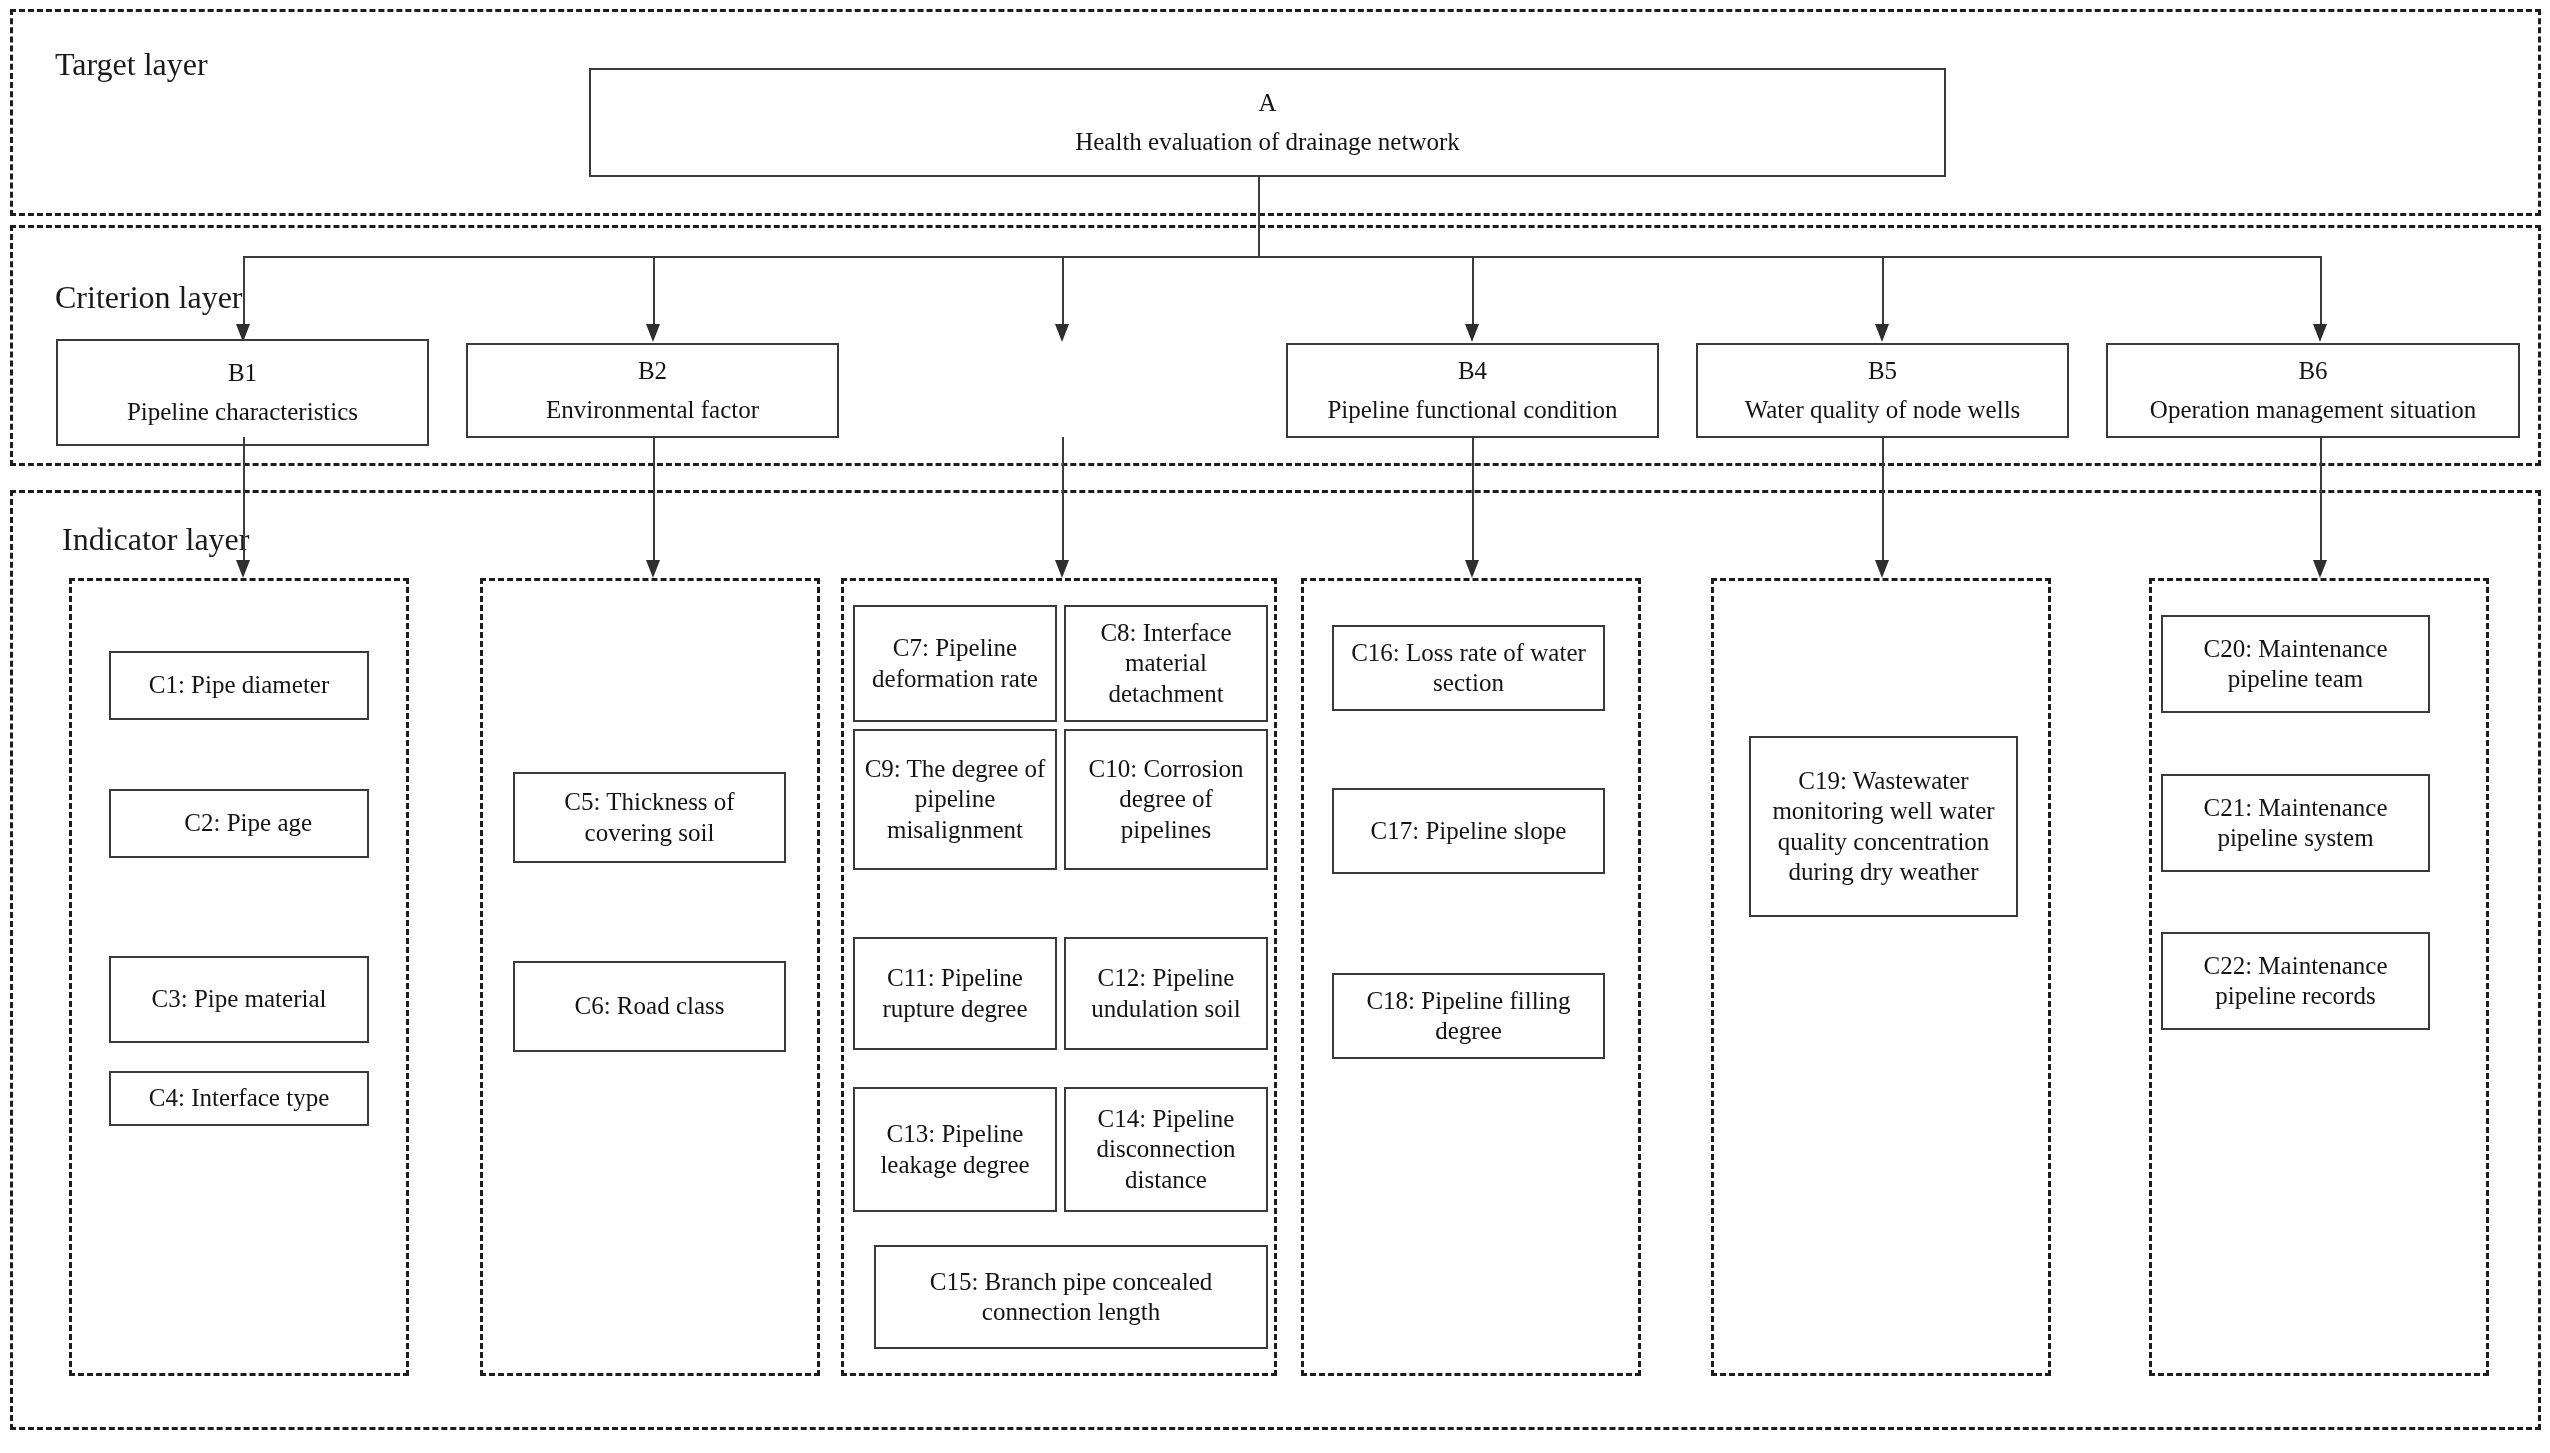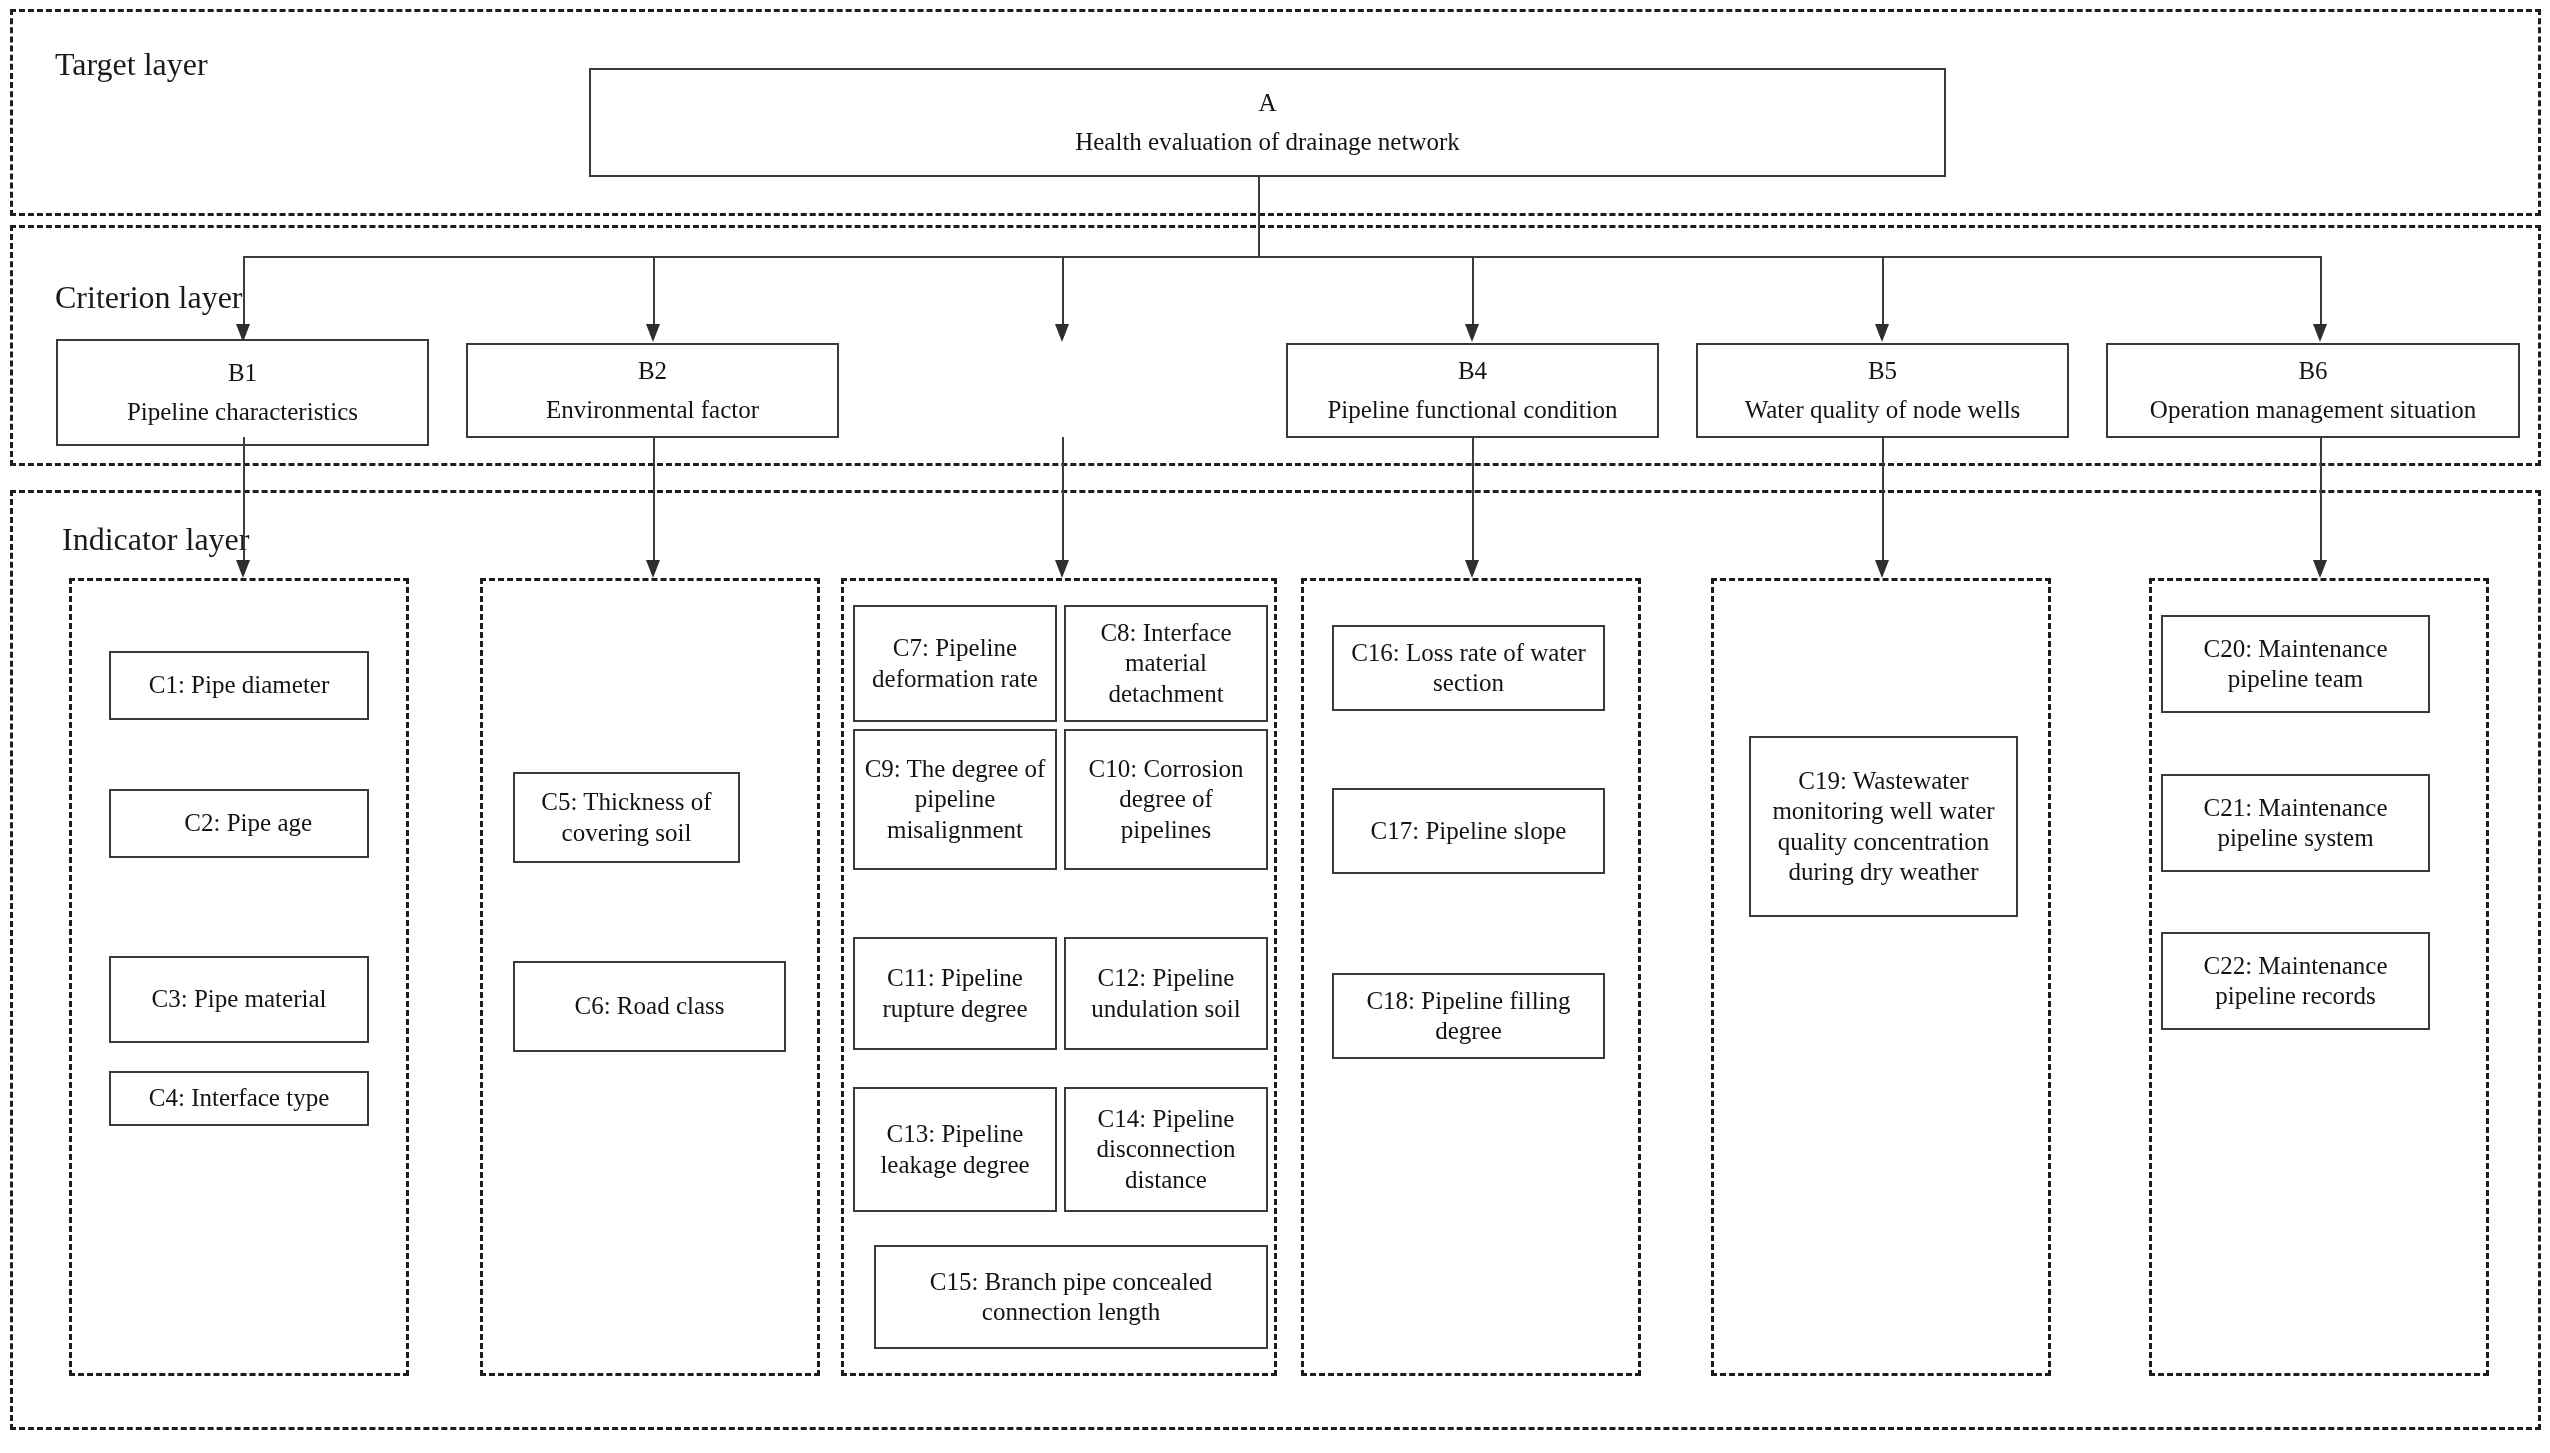--- a/index.html
+++ b/index.html
@@ -103,21 +103,21 @@
   <div class="vline" style="left:2320px;top:437px;height:131px;"></div>
   <div class="arrow" style="left:2313px;top:560px;"></div>
 
   <div class="col-box" style="left:69px;top:578px;width:340px;height:798px;"></div>
   <div class="node" style="left:109px;top:651px;width:260px;height:69px;">C1: Pipe diameter</div>
   <div class="node" style="left:109px;top:789px;width:260px;height:69px;padding-left:24px;">C2: Pipe age</div>
   <div class="node" style="left:109px;top:956px;width:260px;height:87px;">C3: Pipe material</div>
   <div class="node" style="left:109px;top:1071px;width:260px;height:55px;">C4: Interface type</div>
 
   <div class="col-box" style="left:480px;top:578px;width:340px;height:798px;"></div>
-  <div class="node" style="left:513px;top:772px;width:227px;height:91px;">C5: Thickness of covering soil</div>
+  <div class="node" style="left:513px;top:772px;width:273px;height:91px;">C5: Thickness of covering soil</div>
   <div class="node" style="left:513px;top:961px;width:273px;height:91px;">C6: Road class</div>
 
   <div class="col-box" style="left:841px;top:578px;width:436px;height:798px;"></div>
   <div class="node" style="left:853px;top:605px;width:204px;height:117px;">C7: Pipeline deformation rate</div>
   <div class="node" style="left:1064px;top:605px;width:204px;height:117px;">C8: Interface material detachment</div>
   <div class="node" style="left:853px;top:729px;width:204px;height:141px;">C9: The degree of pipeline misalignment</div>
   <div class="node" style="left:1064px;top:729px;width:204px;height:141px;">C10: Corrosion degree of pipelines</div>
   <div class="node" style="left:853px;top:937px;width:204px;height:113px;">C11: Pipeline rupture degree</div>
   <div class="node" style="left:1064px;top:937px;width:204px;height:113px;">C12: Pipeline undulation soil</div>
   <div class="node" style="left:853px;top:1087px;width:204px;height:125px;">C13: Pipeline leakage degree</div>

